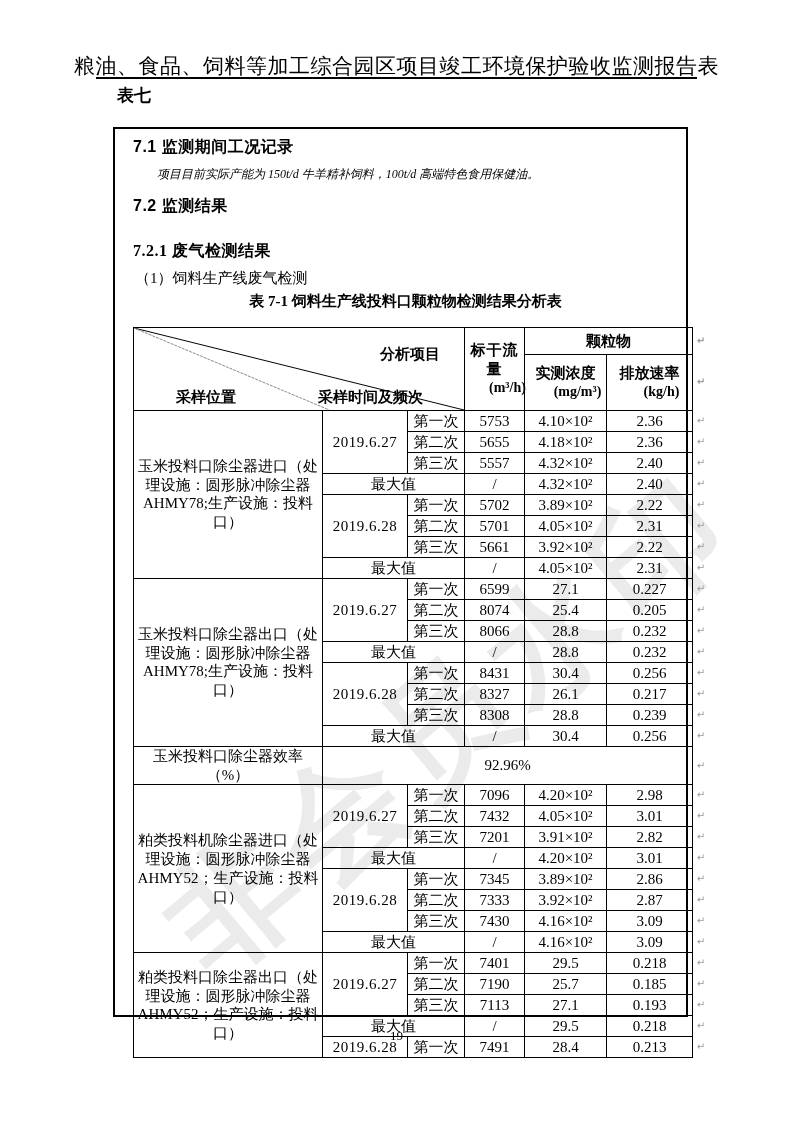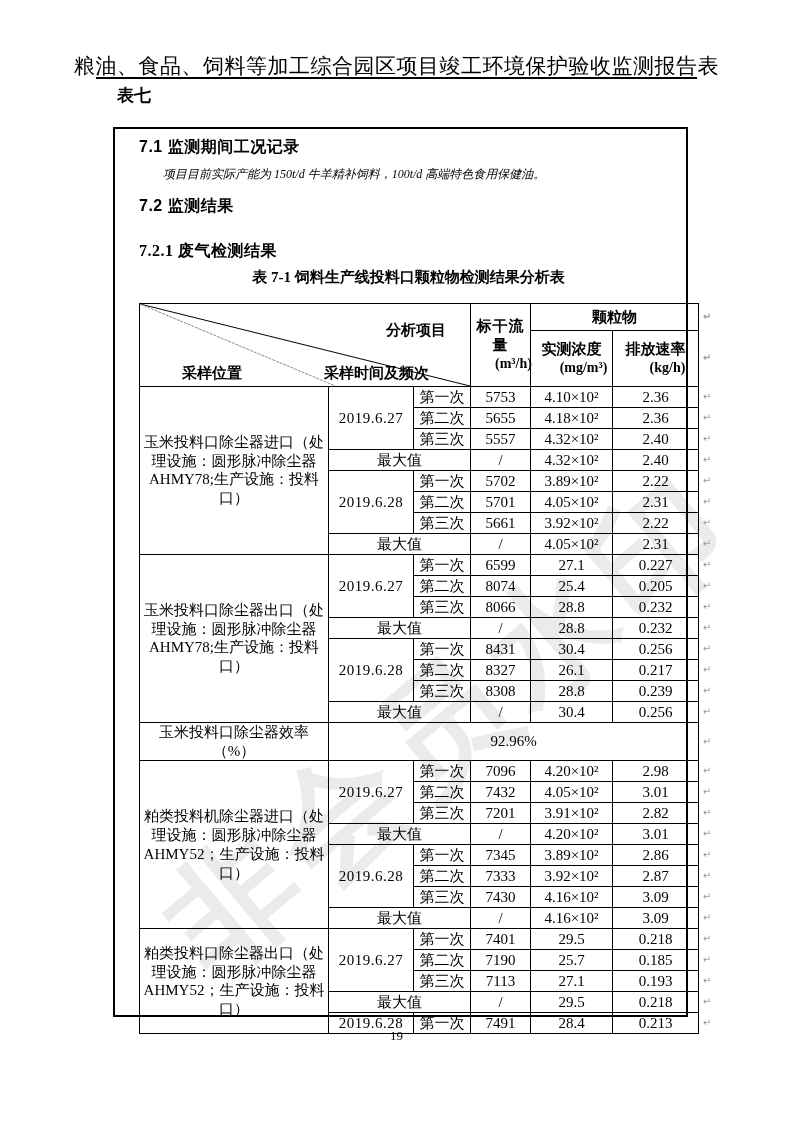--- a/index.html
+++ b/index.html
@@ -16,21 +16,21 @@
     pointer-events:none;
   }
   .doc-title {
     position:absolute; top:52px; left:0; width:100%; text-align:center;
     font-size:21px; font-weight:normal; letter-spacing:0.5px; z-index:2;
   }
   .header-rule { position:absolute; top:77px; left:96px; width:601px; height:2px; background:#000; z-index:2; }
   .table-label { position:absolute; top:84px; left:117px; font-size:17px; font-weight:bold; z-index:2; }
   .outer-box {
     position:absolute; left:113px; top:127px; width:575px; height:890px;
-    border:2px solid #000; padding:5px 8px 0 24px; z-index:1; background:transparent;
+    border:2px solid #000; padding:5px 8px 0 18px; z-index:1; background:transparent;
   }
   .h-bold { font-size:16px; font-weight:bold; line-height:1.4; margin:4px 0; font-family:"Liberation Sans","DejaVu Sans",sans-serif; letter-spacing:0.5px;}
   .h71 { margin-top:2px; }
   .body-para { font-size:12px; line-height:1.4; text-indent:2em; margin:8px 0 10px 0;font-style:italic; }
   .h72 { margin:12px 0 22px 0; }
   .h721 { margin:12px 0 6px 0;font-family:Liberation Serif, serif; }
   .item-line { font-size:15px; margin:4px 0 3px 2px; line-height:1.4; }
   .tbl-caption { font-size:15px; font-weight:bold; text-align:center; line-height:1.2; margin-bottom:17px; }
   table.results { border-collapse:collapse; table-layout:fixed; width:559px; margin-left:0px; position:relative; z-index:2; }
   table.results td { border:1px solid #000; text-align:center; vertical-align:middle; font-size:15px; line-height:1.25; padding:0; background:transparent; position:relative; }
@@ -63,20 +63,21 @@
   <div class="doc-title">粮油、食品、饲料等加工综合园区项目竣工环境保护验收监测报告表</div>
   <div class="header-rule"></div>
 
   <div class="table-label">表七</div>
 
   <div class="outer-box">
     <div class="h-bold h71">7.1 监测期间工况记录</div>
     <div class="body-para">项目目前实际产能为 150t/d 牛羊精补饲料，100t/d 高端特色食用保健油。</div>
     <div class="h-bold h72">7.2 监测结果</div>
     <div class="h-bold h721">7.2.1 废气检测结果</div>
+    <div class="item-line">（1）饲料生产线废气检测</div>
     <div class="tbl-caption">表 7-1 饲料生产线投料口颗粒物检测结果分析表</div>
 
     <table class="results">
       <colgroup>
         <col style="width:189px">
           <col style="width:85px">
           <col style="width:57px">
         <col style="width:60px">
           <col style="width:82px">
           <col style="width:86px">

